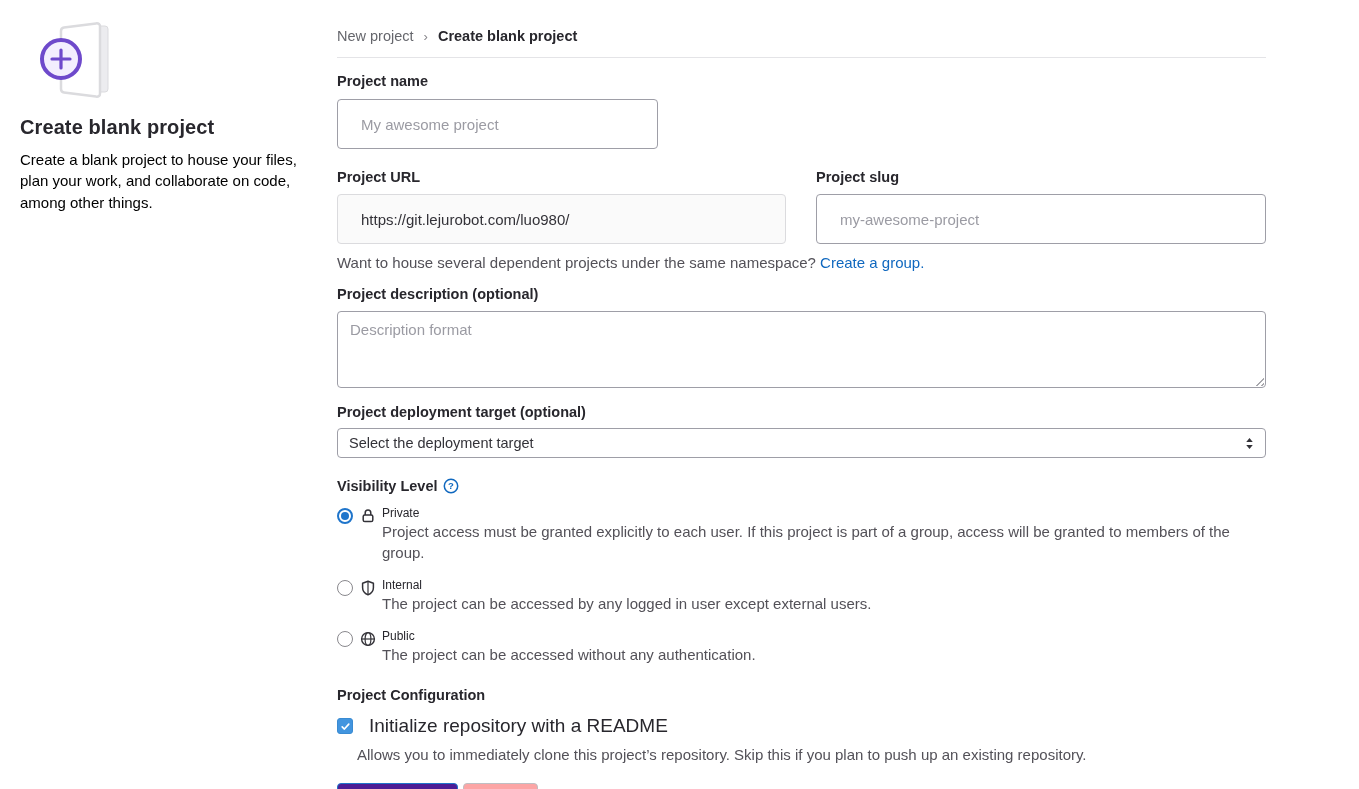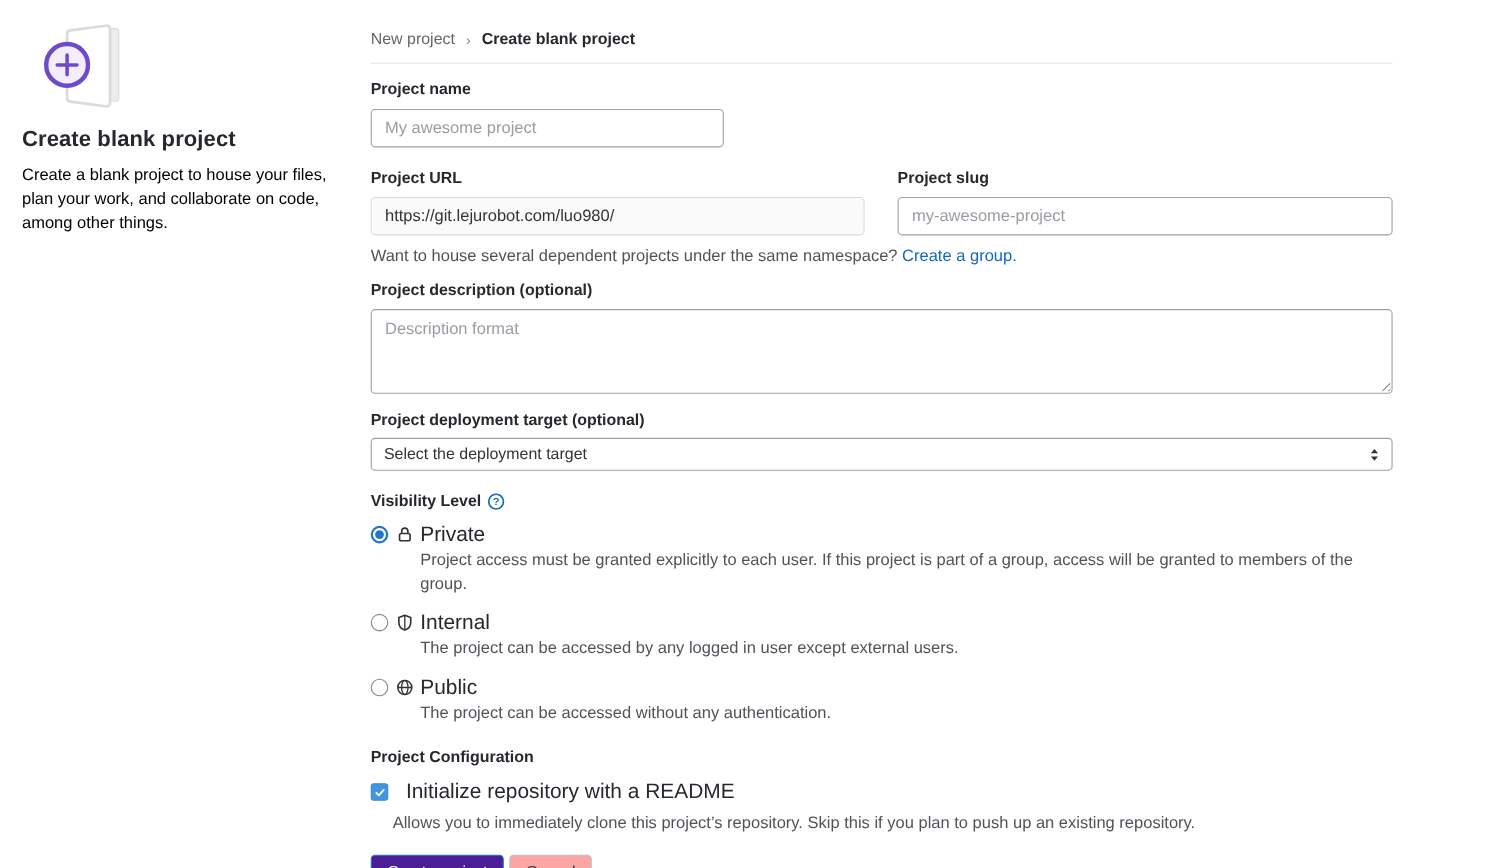--- a/index.html
+++ b/index.html
@@ -17,22 +17,22 @@
   .main { position:absolute; left:337px; top:0; width:929px; }
 
   .breadcrumb-row { display:flex; align-items:center; gap:10px; padding:28px 0 13px;
                     border-bottom:1px solid #e4e4e7; font-size:14.5px; }
   .crumb-link { color:#65666c; cursor:pointer; }
   .crumb-sep { color:#89888d; font-size:13px; }
   .crumb-current { color:#28272d; font-weight:700; }
 
   .field-label { display:block; font-size:14.5px; font-weight:700; color:#28272d; }
 
-  .text-input { display:block; width:100%; height:35px; border:1px solid #9e9ea7; border-radius:4px;
-                padding:0 12px; font-size:15px; color:#333238; background:#fff;
+  .text-input { display:block; width:100%; height:50px; border:1px solid #9e9ea7; border-radius:4px;
+                padding:0 23px; font-size:15px; color:#333238; background:#fff;
                 font-family:"Liberation Sans","DejaVu Sans",sans-serif; outline:none; }
   .text-input::placeholder { color:#9b9ba3; opacity:1; }
   .text-input.readonly { background:#fafafa; border-color:#dbdbde; }
 
   .fg-name { margin-top:15px; }
   .fg-name .text-input { width:321px; margin-top:10px; }
 
   .row-two { display:flex; gap:30px; margin-top:20px; }
   .col-url { width:449px; }
   .col-slug { width:450px; }
@@ -60,21 +60,21 @@
   .vis-header { display:flex; align-items:flex-start; gap:6px; }
   .vis-option { display:flex; margin-top:12px; }
   .vis-option.later { margin-top:15px; }
   .radio { flex:0 0 16px; width:16px; height:16px; border-radius:50%; background:#fff; margin-top:2px; cursor:pointer; }
   .radio.unchecked { border:1.5px solid #89888d; }
   .radio.checked { border:2px solid #1f75cb; position:relative; }
   .radio.checked .dot { position:absolute; left:50%; top:50%; width:8px; height:8px; margin:-4px 0 0 -4px;
                         border-radius:50%; background:#1f75cb; }
   .vis-icon { flex:0 0 16px; margin:2px 0 0 7px; }
   .vis-body { margin-left:6px; }
-  .vis-name { font-size:19px; color:#28272d; }
+  .vis-name { font-size:12px; color:#28272d; }
   .vis-desc { font-size:15px; color:#535158; line-height:1.4; margin-top:1px; }
 
   .fg-config { margin-top:22px; }
   .checkbox-row { display:flex; align-items:center; margin-top:12px; }
   .checkbox { flex:0 0 16px; width:16px; height:16px; border-radius:3px; background:#4295df;
               border:1px solid #3a8bd2; display:flex; align-items:center; justify-content:center; cursor:pointer; }
   .checkbox-label { margin-left:16px; font-size:19px; color:#28272d; }
   .readme-help { margin-top:9px; margin-left:20px; font-size:15px; color:#535158; }
 
   .actions { display:flex; gap:5px; margin-top:20px; }

